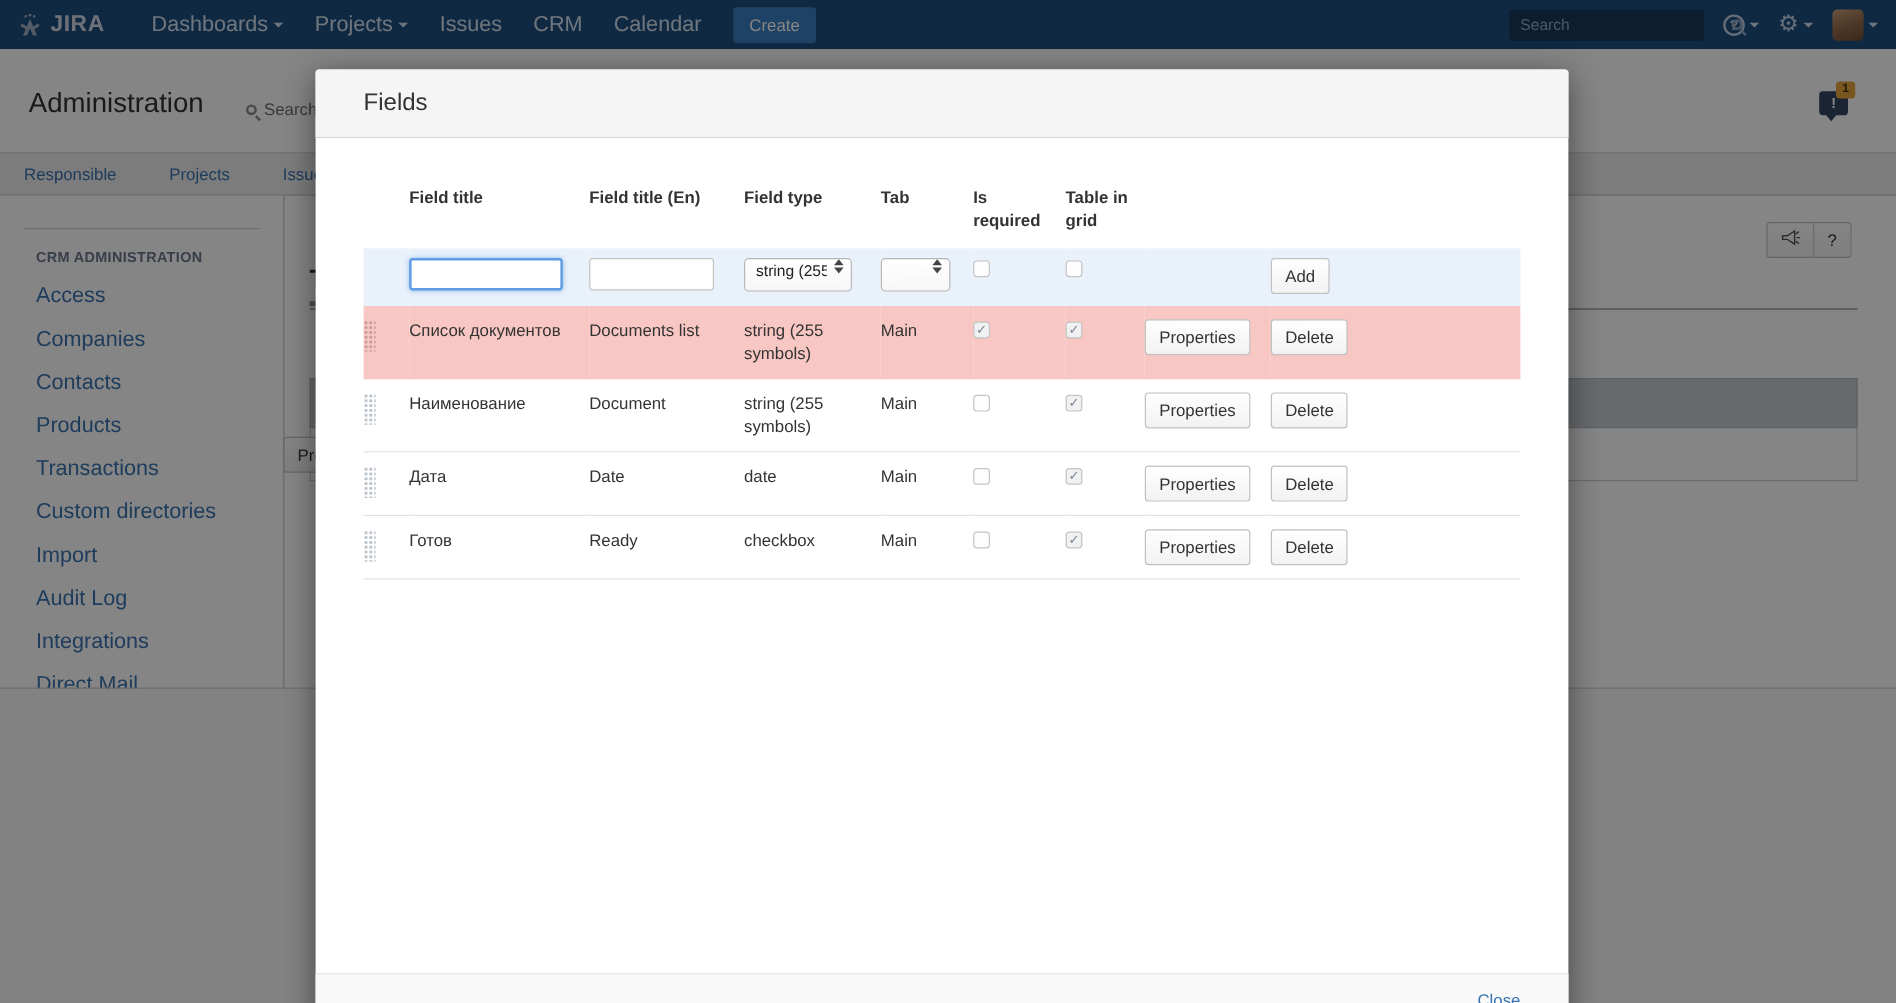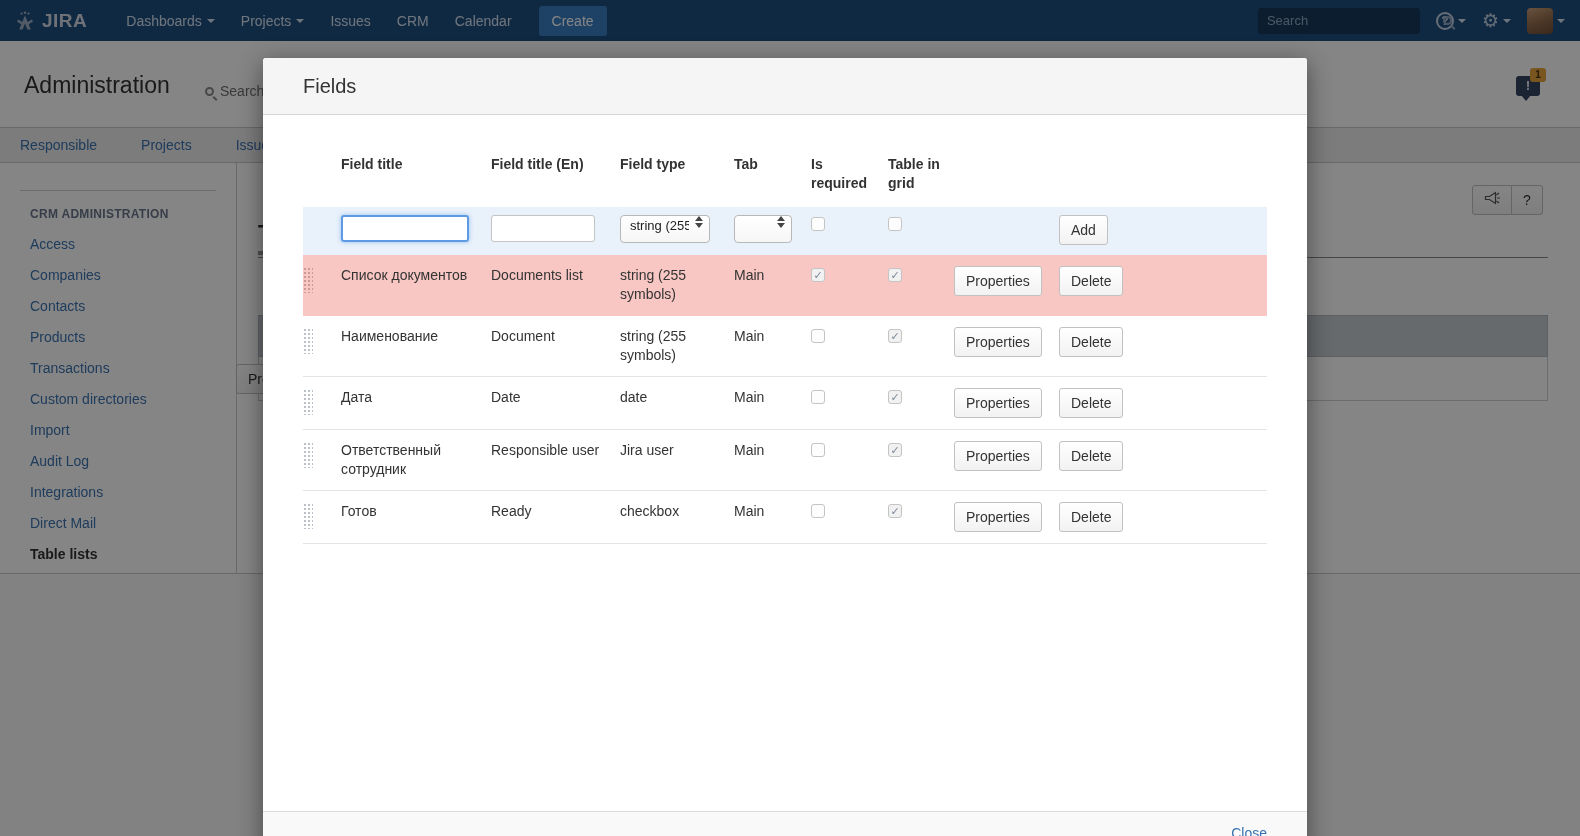--- a/index.html
+++ b/index.html
@@ -6,21 +6,21 @@
   html,body { width:1580px; height:836px; overflow:hidden; }
   body { font-family:"Liberation Sans", sans-serif; background:#fff; position:relative; }
   .page { position:absolute; inset:0; width:1580px; height:836px; background:#fff; overflow:hidden; }
 
   
   .topnav { position:absolute; left:0; top:0; width:1580px; height:41px; background:#205081;
             display:flex; align-items:center; padding:0 15px; }
   .logo { display:flex; align-items:center; gap:7px; margin-right:26px; }
   .logo svg { display:block; }
   .logo-text { color:#d4dbe6; font-size:19px; font-weight:bold; letter-spacing:0.5px; }
-  .nav-item { color:#d5e1ef; font-size:14px; margin:0 13px; display:flex; align-items:center; gap:5px; cursor:pointer; }
+  .nav-item { color:#d5e1ef; font-size:18px; margin:0 13px; display:flex; align-items:center; gap:5px; cursor:pointer; }
   .caret { width:0; height:0; border-left:4px solid transparent; border-right:4px solid transparent;
            border-top:4px solid #d5e1ef; display:inline-block; }
   .create-btn { background:#3b7fc4; color:#fff; font-size:14px; border:none; border-radius:3px;
                 padding:7px 13px; margin-left:14px; cursor:pointer; }
   .nav-right { margin-left:auto; display:flex; align-items:center; gap:16px; }
   .nav-search { width:162px; height:26px; background:rgba(0,0,0,0.28); border:1px solid #16365a;
                 border-radius:3px; display:flex; align-items:center; padding:0 8px; }
   .nav-search input { flex:1; background:transparent; border:none; outline:none; color:#cfdae8; font-size:13px;
                       font-family:"Liberation Sans",sans-serif; }
   .nav-search input::placeholder { color:#93a8c2; }
@@ -51,21 +51,21 @@
   
   .tabs-bar { position:absolute; left:0; top:128px; width:1580px; height:35px; background:#ededed;
               border-bottom:1px solid #c9c9c9; display:flex; align-items:center; padding:0 20px; gap:44px; }
   .tab-link { color:#3b73af; font-size:14px; cursor:pointer; }
 
   
   .sidebar { position:absolute; left:0; top:163px; width:237px; height:410px; background:#fff;
              border-right:1px solid #c9c9c9; }
   .sidebar hr { border:none; border-top:1px solid #cfcfcf; margin:27px 20px 0 20px; }
   .sidebar-section { margin:16px 0 4px 30px; font-size:12px; font-weight:bold; color:#6b778c; letter-spacing:0.3px; }
-  .sidebar-item { margin:15px 0 0 30px; font-size:14px; color:#3b73af; cursor:pointer; }
+  .sidebar-item { margin:15px 0 0 30px; font-size:18px; color:#3b73af; cursor:pointer; }
   .sidebar-item.active { color:#333; font-weight:bold; cursor:default; }
 
   .content-bottom-line { position:absolute; left:0; top:573px; width:1580px; height:1px; background:#c9c9c9; }
   .page-footer-bg { position:absolute; left:0; top:574px; width:1580px; height:262px; background:#fafafa; }
 
   
   .bg-page-title { position:absolute; left:258px; top:220px; font-size:22px; font-weight:600; color:#333; white-space:nowrap; }
   .bg-subtext { position:absolute; left:258px; top:251px; width:14px; height:4px; background:#9a9a9a; }
   .bg-btn-group { position:absolute; left:1472px; top:185px; display:flex; }
   .bg-btn-group .aui-btn { border-radius:0; }
@@ -369,37 +369,20 @@
               <td>
                 <div class="checkbox checked">✓</div>
               </td>
               <td><button class="aui-btn">Properties</button></td>
               <td><button class="aui-btn">Delete</button></td>
             </tr>
             <tr class="data-row">
               <td>
                 <div class="drag-handle"></div>
               </td>
-              <td class="c-title">Ответственный сотрудник</td>
-              <td class="c-en">Responsible user</td>
-              <td class="c-type">Jira user</td>
-              <td>Main</td>
-              <td>
-                <div class="checkbox"></div>
-              </td>
-              <td>
-                <div class="checkbox checked">✓</div>
-              </td>
-              <td><button class="aui-btn">Properties</button></td>
-              <td><button class="aui-btn">Delete</button></td>
-            </tr>
-            <tr class="data-row">
-              <td>
-                <div class="drag-handle"></div>
-              </td>
               <td class="c-title">Готов</td>
               <td class="c-en">Ready</td>
               <td class="c-type">checkbox</td>
               <td>Main</td>
               <td>
                 <div class="checkbox"></div>
               </td>
               <td>
                 <div class="checkbox checked">✓</div>
               </td>

